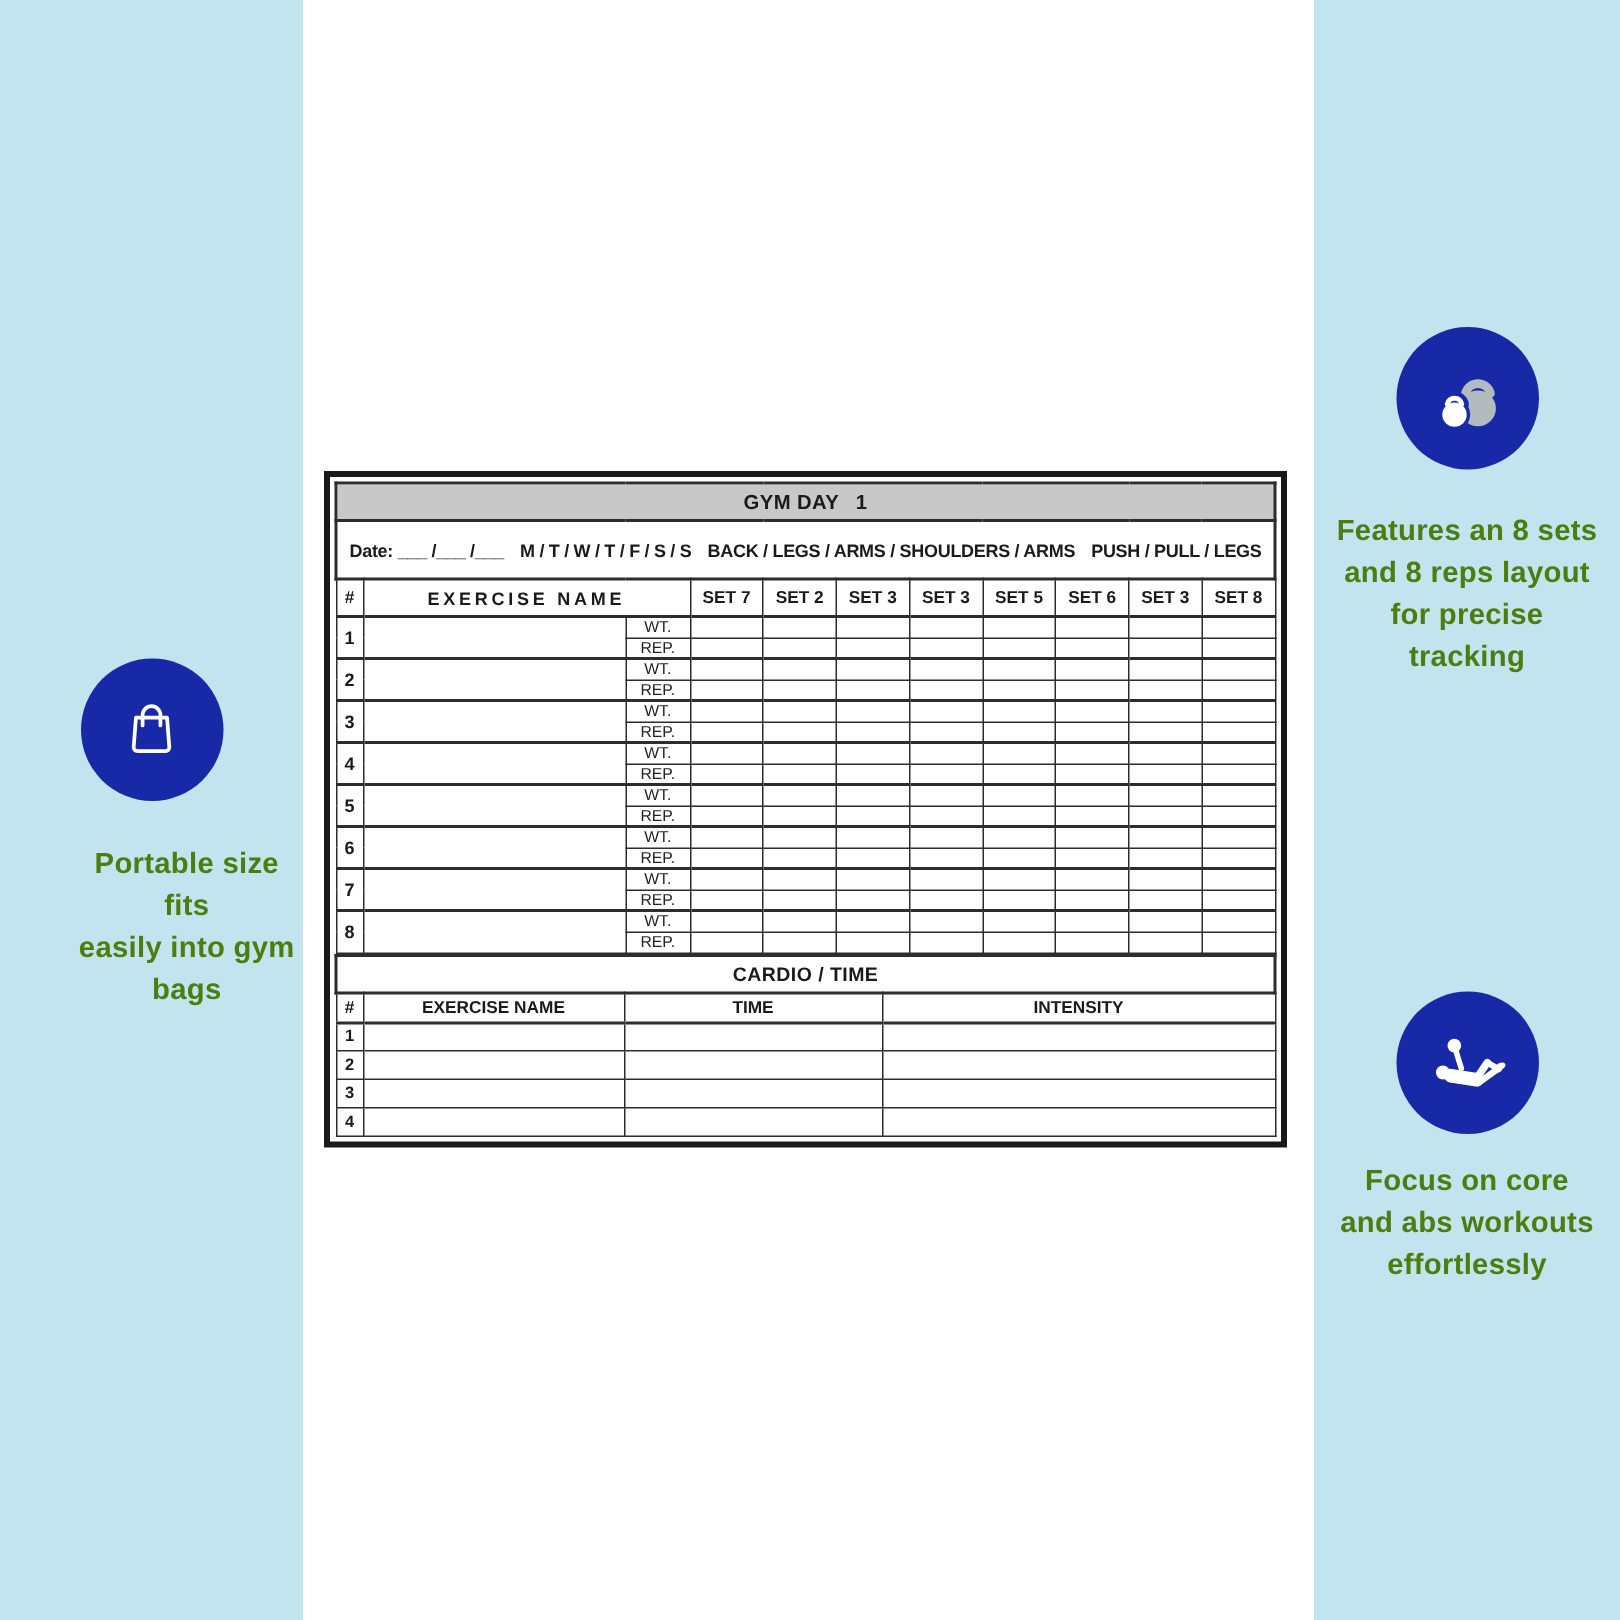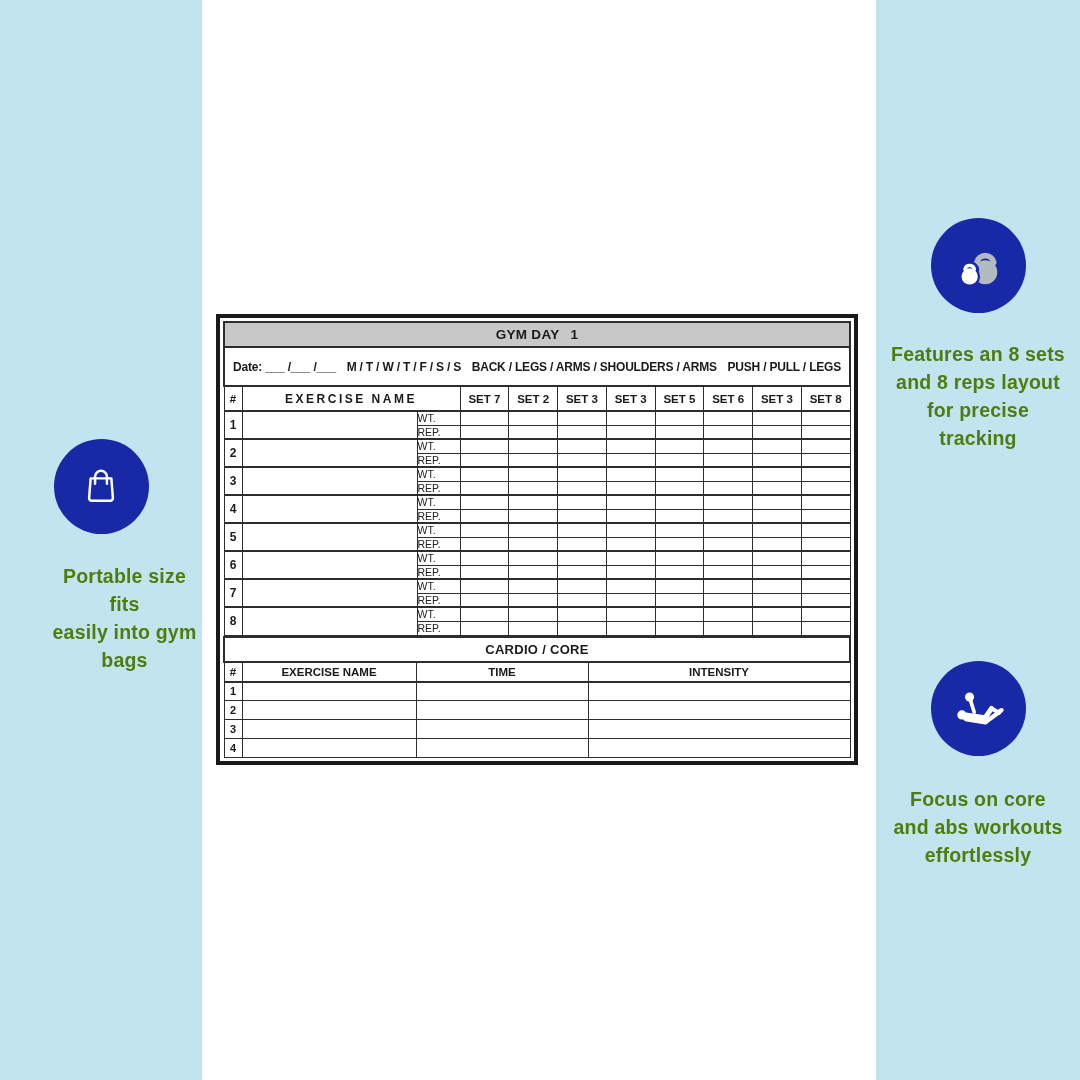--- a/index.html
+++ b/index.html
@@ -32,21 +32,21 @@
     line-height: 28px;
     text-align: center;
     white-space: pre-line;
     letter-spacing: 0.2px;
   }
   .feat-left    { left: 3px;   top: 439px; width: 196px; }
   .feat-left .caption { margin-top: 28px; margin-left: 47px; }
   .feat-rtop    { left: 878px; top: 218px; width: 200px; }
   .feat-rtop .caption { margin-top: 27px; }
   .feat-rbot    { left: 878px; top: 661px; width: 200px; }
-  .feat-rbot .caption { margin-top: 29px; }
+  .feat-rbot .caption { margin-top: 17px; }
 
   
   .sheet {
     position: absolute;
     left: 216px; top: 314px;
     width: 642px; height: 451px;
     background: #ffffff;
     border: 4px solid #191919;
     padding: 3px;
   }
@@ -85,21 +85,21 @@
     border-bottom: 2px solid #2d2d2d;
   }
   .hdr-ex { letter-spacing: 2.5px; font-size: 12px; }
 
   tr.wt-row td { border-top: 2px solid #2d2d2d; height: 14px; }
   tr.rep-row td { border-top: 1px solid #555; height: 14px; }
   td.num-cell {
     font-weight: bold; font-size: 12px; text-align: center; vertical-align: middle;
   }
   td.lbl-cell {
-    font-size: 10.5px; font-weight: 400; text-align: left; vertical-align: middle;
+    font-size: 10.5px; font-weight: 400; text-align: center; vertical-align: middle;
     color: #222;
   }
 
   .cardio-title-cell {
     height: 25px; text-align: center; vertical-align: middle;
     font-weight: bold; font-size: 13px; letter-spacing: 0.3px;
     border: 2px solid #2d2d2d;
   }
   col.cc-num { width: 18px; }
   col.cc-ex  { width: 174px; }
@@ -410,21 +410,21 @@
 
   <table>
     <colgroup>
       <col class="cc-num">
         <col class="cc-ex">
         <col class="cc-time">
         <col>
     </colgroup>
     <tbody>
       <tr>
-        <td colspan="4" class="cardio-title-cell">CARDIO / CORE</td>
+        <td colspan="4" class="cardio-title-cell">CARDIO / TIME</td>
       </tr>
       <tr class="cardio-hdr">
         <td>#</td>
         <td>EXERCISE NAME</td>
         <td>TIME</td>
         <td>INTENSITY</td>
       </tr>
 
     <tr class="cardio-row">
           <td class="num-cell">1</td>

